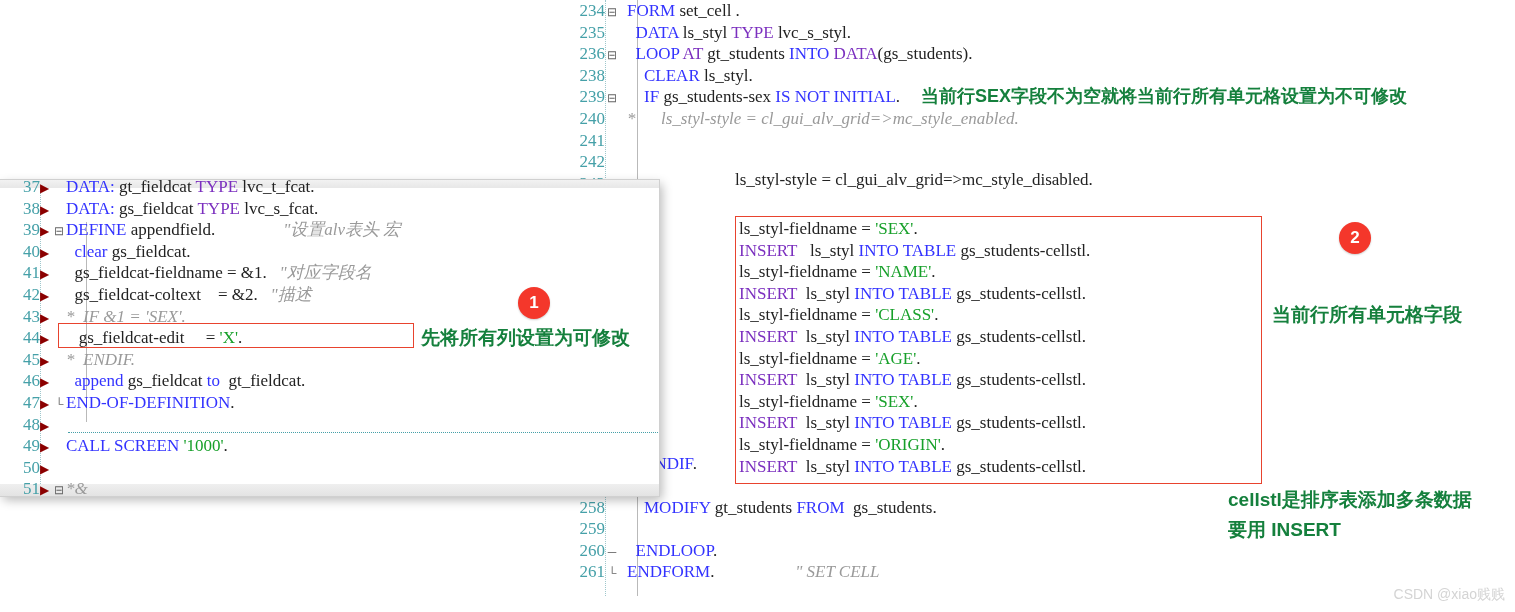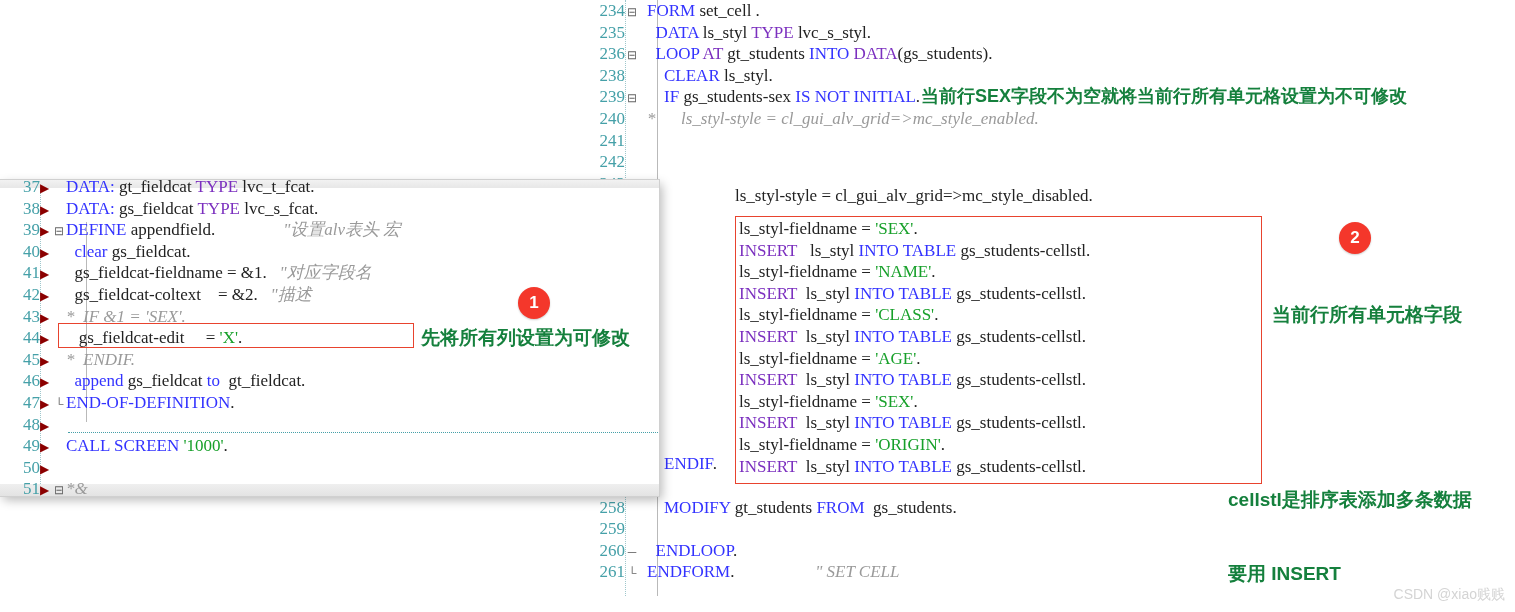--- a/index.html
+++ b/index.html
@@ -34,21 +34,21 @@
   .bullet{color:#8b0000;font-size:12px;display:inline-block;width:12px;}
   .fold{display:inline-block;width:14px;color:#666;font-size:12px;text-align:center;}
   .kw{color:#3333ff;}
   .kw2{color:#7b2fbf;}
   .lit{color:#17a02a;}
   .txt{color:#222222;}
   .cmt{color:#9a9a9a;font-style:italic;}
 
   
   #bg-editor{
-    left:585px;top:0px;width:930px;height:596px;
+    left:565px;top:0px;width:930px;height:596px;
   }
   #bg-editor .gutter-line{
     position:absolute;left:40px;top:0;bottom:0;
     border-left:1px dotted #9fc7cc;
   }
   #bg-editor .indentbar{
     position:absolute;left:72px;top:0;bottom:0;
     border-left:1px solid #b9b9b9;
   }
 
@@ -137,21 +137,21 @@
         <div class="code-line"><span class="ln">256</span><span class="fold">─</span><span class="gutter-pad"></span><span class="kw">    ENDIF</span><span class="txt">.</span></div>
         <div class="code-line"><span class="ln">257</span><span class="fold"></span><span class="gutter-pad"></span></div>
         <div class="code-line"><span class="ln">258</span><span class="fold"></span><span class="gutter-pad"></span><span class="kw">    MODIFY</span><span class="txt"> gt_students </span><span class="kw">FROM</span><span class="txt">  gs_students.</span></div>
         <div class="code-line"><span class="ln">259</span><span class="fold"></span><span class="gutter-pad"></span></div>
         <div class="code-line"><span class="ln">260</span><span class="fold">─</span><span class="gutter-pad"></span><span class="kw">  ENDLOOP</span><span class="txt">.</span></div>
         <div class="code-line"><span class="ln">261</span><span class="fold">└</span><span class="gutter-pad"></span><span class="kw">ENDFORM</span><span class="txt">.</span><span class="cmt">                   " SET CELL</span></div>
       </div>
   </div>
 
   <div id="bg-extra">
-      <div class="code-line" style="position: absolute; left: 735px; top: 185px;"><span class="txt">ls_styl-style = cl_gui_alv_grid=&gt;mc_style_disabled.</span></div>
+      <div class="code-line" style="position: absolute; left: 735px; top: 169px;"><span class="txt">ls_styl-style = cl_gui_alv_grid=&gt;mc_style_disabled.</span></div>
     </div>
 
   <div class="redbox" style="left:735px;top:216px;width:527px;height:268px;"></div>
   <div id="hl-code" style="position:absolute;left:739px;top:218px;">
       <div class="code-line"><span class="txt">ls_styl-fieldname = </span><span class="lit">'SEX'</span><span class="txt">.</span></div>
       <div class="code-line"><span class="kw2">INSERT</span><span class="txt">   ls_styl </span><span class="kw">INTO TABLE</span><span class="txt"> gs_students-cellstl.</span></div>
       <div class="code-line"><span class="txt">ls_styl-fieldname = </span><span class="lit">'NAME'</span><span class="txt">.</span></div>
       <div class="code-line"><span class="kw2">INSERT</span><span class="txt">  ls_styl </span><span class="kw">INTO TABLE</span><span class="txt"> gs_students-cellstl.</span></div>
       <div class="code-line"><span class="txt">ls_styl-fieldname = </span><span class="lit">'CLASS'</span><span class="txt">.</span></div>
       <div class="code-line"><span class="kw2">INSERT</span><span class="txt">  ls_styl </span><span class="kw">INTO TABLE</span><span class="txt"> gs_students-cellstl.</span></div>
@@ -195,16 +195,16 @@
 
   <div class="badge" style="left:518px;top:287px;">1</div>
 
   <div class="note" style="left:421px;top:325px;font-size:19px;">先将所有列设置为可修改</div>
 
   <div class="badge" style="left:1339px;top:222px;">2</div>
 
   <div class="note" style="left:1272px;top:302px;font-size:19px;">当前行所有单元格字段</div>
 
   <div class="note" style="left:1228px;top:487px;font-size:19px;">cellstl是排序表添加多条数据</div>
-  <div class="note" style="left:1228px;top:517px;font-size:19px;margin-top:44px;">要用 INSERT</div>
+  <div class="note" style="left:1228px;top:517px;font-size:19px;">要用 INSERT</div>
 
   <div class="watermark">CSDN @xiao贱贱</div>
 </div>
 
 </body></html>

